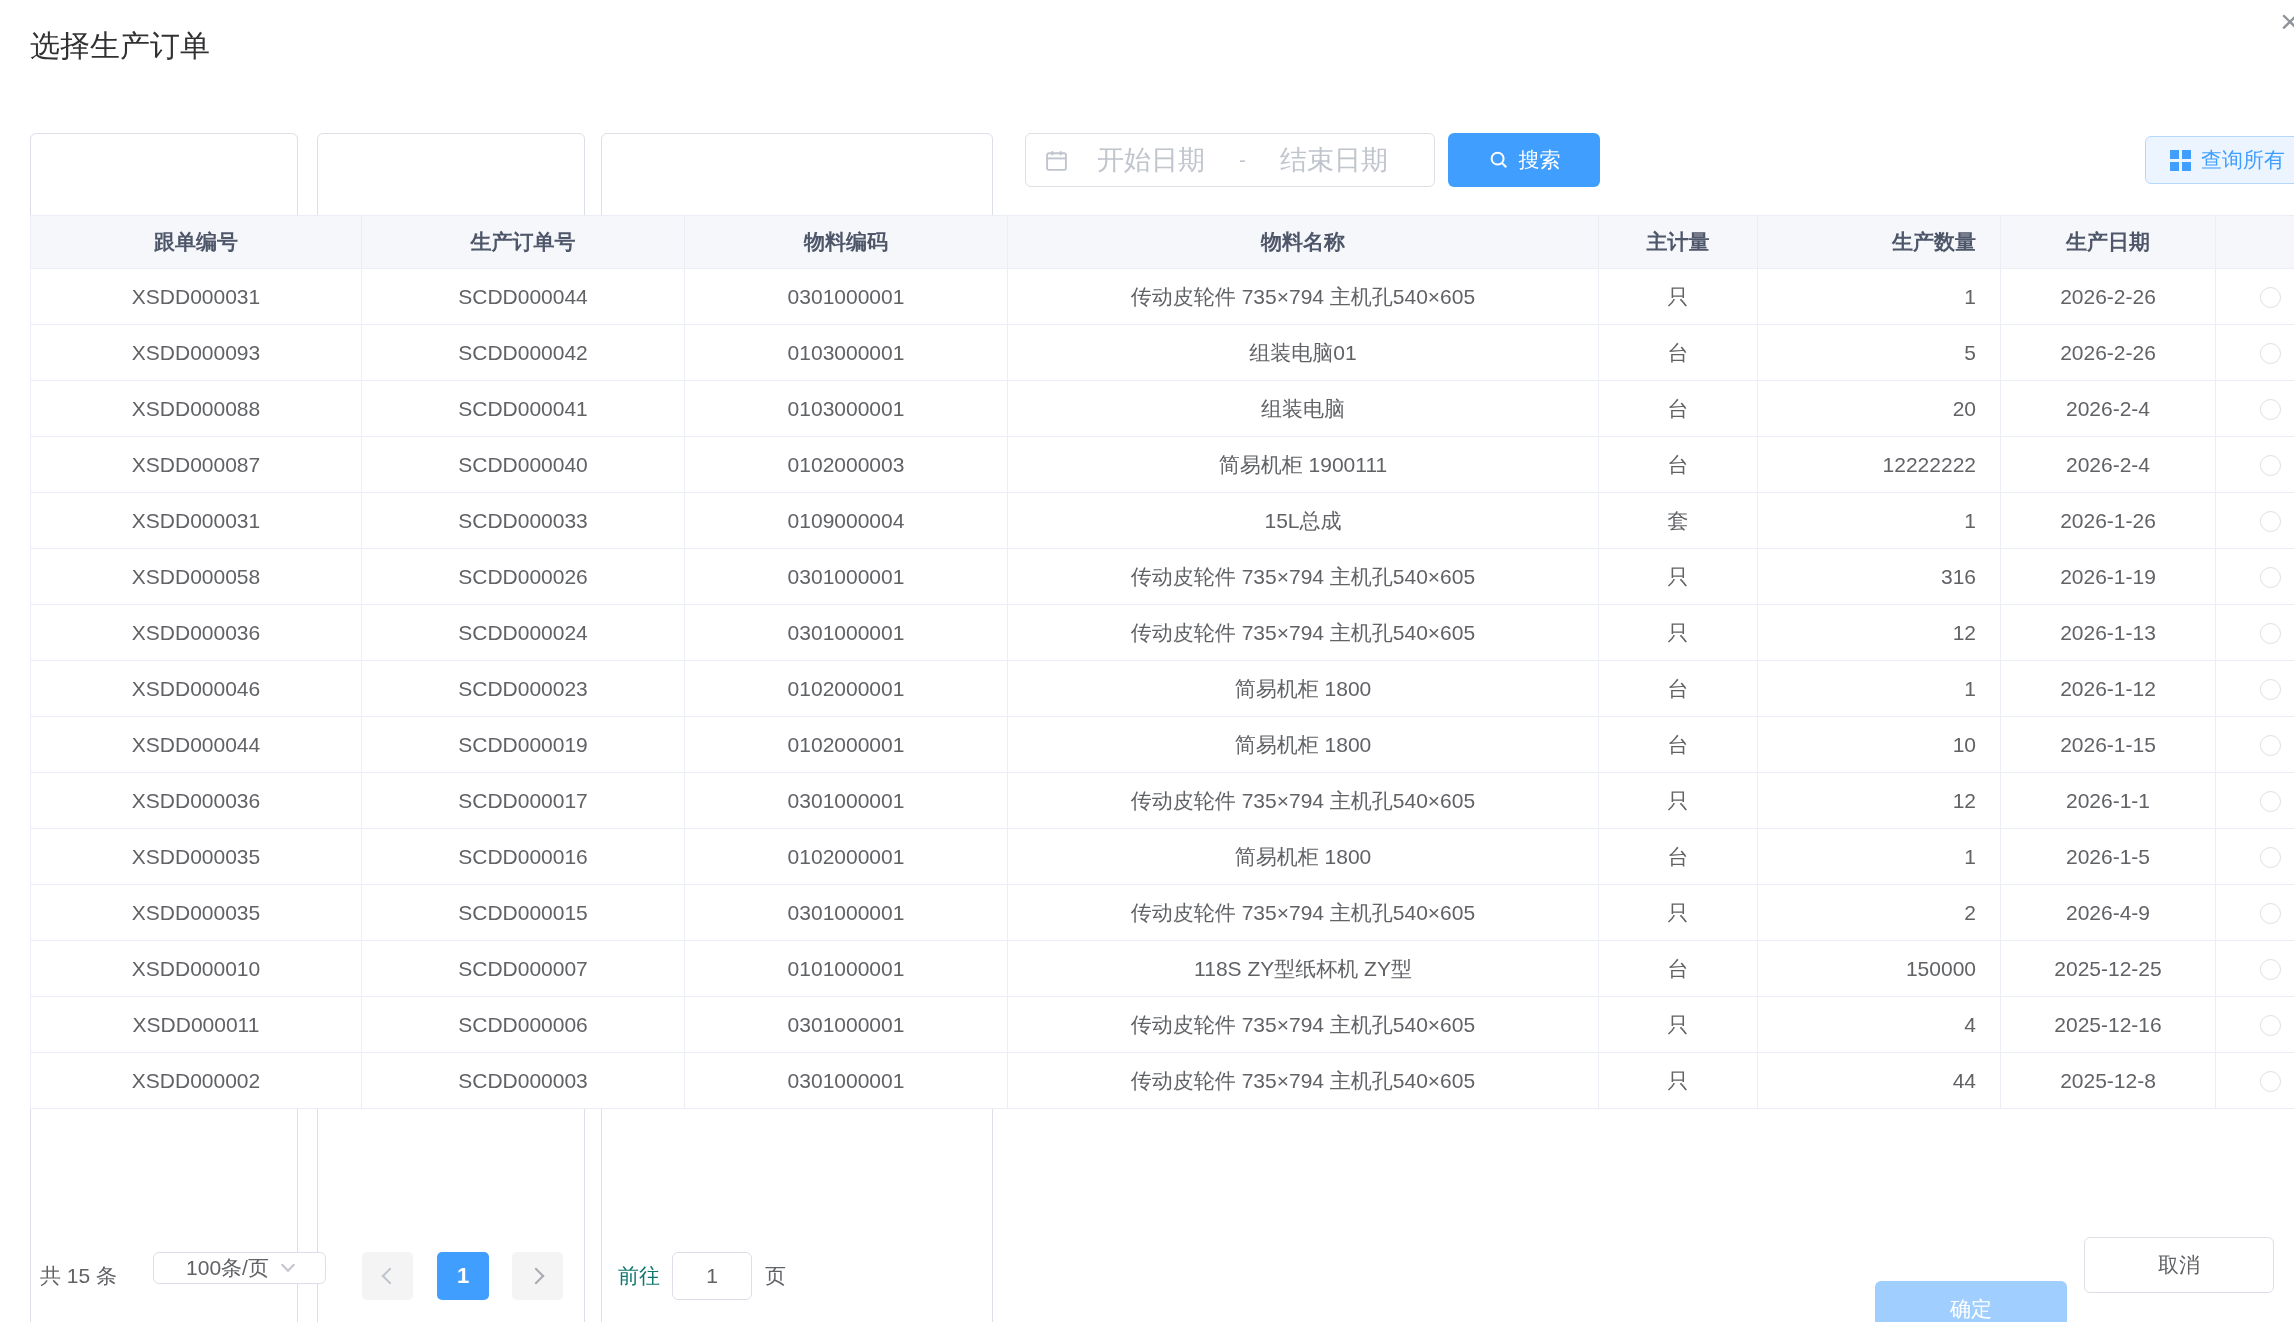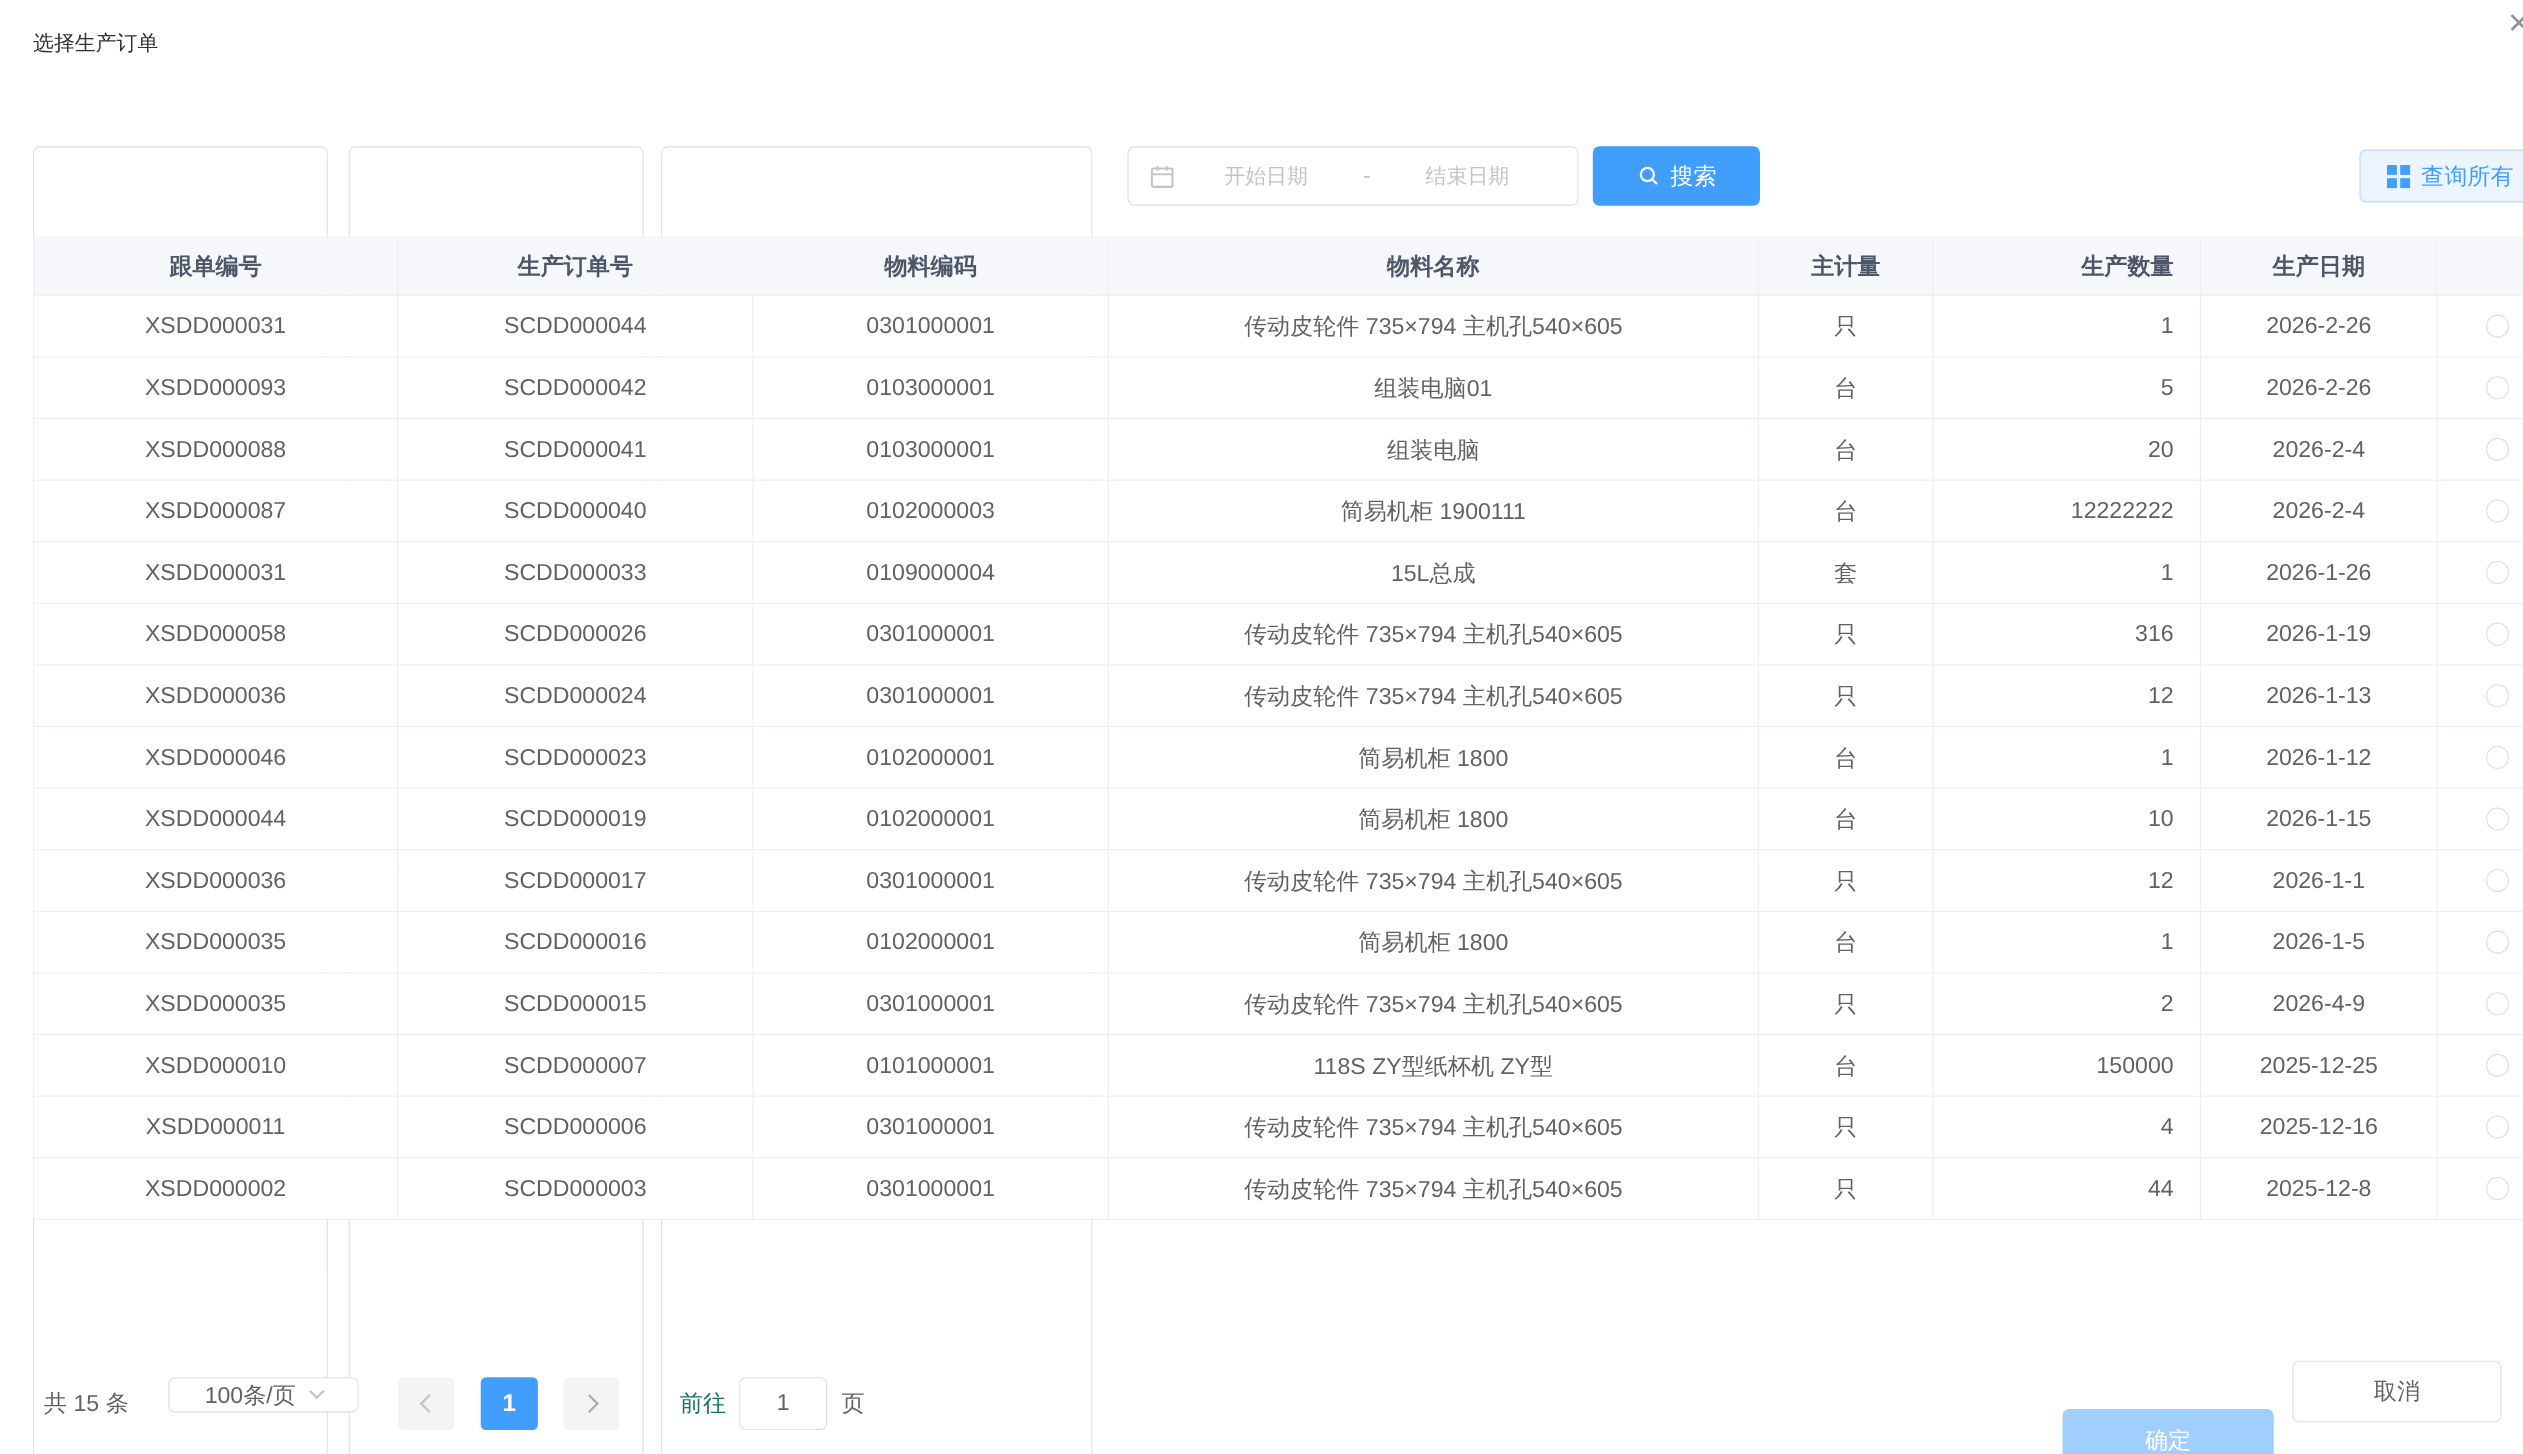--- a/index.html
+++ b/index.html
@@ -1,34 +1,34 @@
 <!DOCTYPE html>
 <html><head>
 <meta charset="utf-8">
 <style>
   * { margin:0; padding:0; box-sizing:border-box; }
   html,body { width:2294px; height:1322px; background:#fff; overflow:hidden;
               font-family:"Liberation Sans", sans-serif; }
   .stage { position:relative; width:2294px; height:1322px; background:#fff; overflow:hidden; }
 
-  .dialog-title { position:absolute; left:30px; top:26px; font-size:19px; color:#303133; font-weight:500; }
+  .dialog-title { position:absolute; left:30px; top:26px; font-size:30px; color:#303133; font-weight:500; }
   .close-x { position:absolute; left:2280px; top:4px; font-size:34px; color:#909399; line-height:34px; cursor:pointer; }
 
   
   .flt { position:absolute; top:133px; height:54px; }
   .txt-input { border:1px solid #dcdfe6; border-radius:6px; font-size:21px; color:#606266;
                padding:0 22px; outline:none; width:100%; height:100%; background:#fff; }
   .txt-input::placeholder { color:#c0c4cc; }
   .in1 { left:30px; width:268px; }
   .in2 { left:317px; width:268px; }
   .in3 { left:601px; width:392px; }
 
   .daterange { left:1025px; width:410px; border:1px solid #dcdfe6; border-radius:6px;
                display:flex; align-items:center; padding:0 18px; background:#fff; }
-  .daterange .ph { color:#c0c4cc; font-size:19px; flex:1; text-align:center; }
+  .daterange .ph { color:#c0c4cc; font-size:27px; flex:1; text-align:center; }
   .daterange .sep { color:#c0c4cc; font-size:21px; padding:0 6px; }
 
   .btn-search { left:1448px; width:152px; background:#409eff; border:none; border-radius:6px;
                 color:#fff; font-size:21px; display:flex; align-items:center; justify-content:center;
                 gap:9px; cursor:pointer; }
   .btn-queryall { left:2145px; top:136px; width:165px; height:48px; background:#ecf5ff;
                   border:1px solid #b3d8ff; border-radius:6px; color:#409eff; font-size:21px;
                   display:flex; align-items:center; justify-content:center; gap:10px;
                   position:absolute; cursor:pointer; }
   .grid-icon { display:grid; grid-template-columns:9px 9px; grid-template-rows:9px 9px; gap:3px; }

